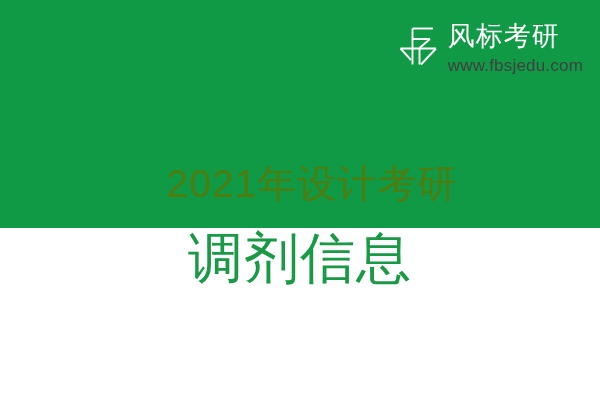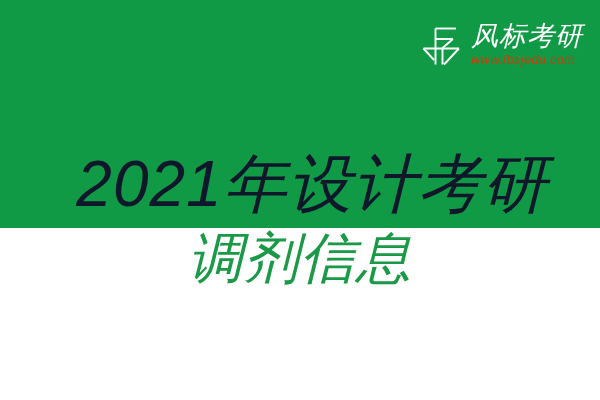--- a/index.html
+++ b/index.html
@@ -12,21 +12,20 @@
     background: #ffffff;
     font-family: "Liberation Sans", "DejaVu Sans", sans-serif;
     overflow: hidden;
   }
   .poster {
     position: relative;
     width: 600px;
     height: 400px;
     background: #ffffff;
     overflow: hidden;
-    font-style: italic;
   }
   
   .green-band {
     position: absolute;
     left: 0;
     top: 0;
     width: 600px;
     height: 228px;
     background: #109A46;
   }
@@ -54,40 +53,40 @@
   }
   .brand-name {
     font-size: 27px;
     line-height: 30px;
     color: #ffffff;
     letter-spacing: 1px;
     font-weight: 400;
     white-space: nowrap;
   }
   .brand-url {
-    font-size: 13px;
+    font-size: 17px;
     line-height: 17px;
-    color: #c2410c;
+    color: #404040;
     letter-spacing: 0.2px;
     white-space: nowrap;
-    margin-top: 0;
+    margin-top: 6px;
   }
   
   .headline {
     position: absolute;
     left: 0;
     top: 150px;
     width: 600px;
     text-align: center;
   }
   .headline-line1 {
     display: block;
-    font-size: 64px;
+    font-size: 39px;
     line-height: 68px;
-    color: #0f172a;
+    color: #4d7c0f;
     letter-spacing: 1px;
     font-weight: 400;
     white-space: nowrap;
     padding-left: 24px;
   }
   .headline-line2 {
     display: block;
     font-size: 55px;
     line-height: 68px;
     color: #1A9947;

